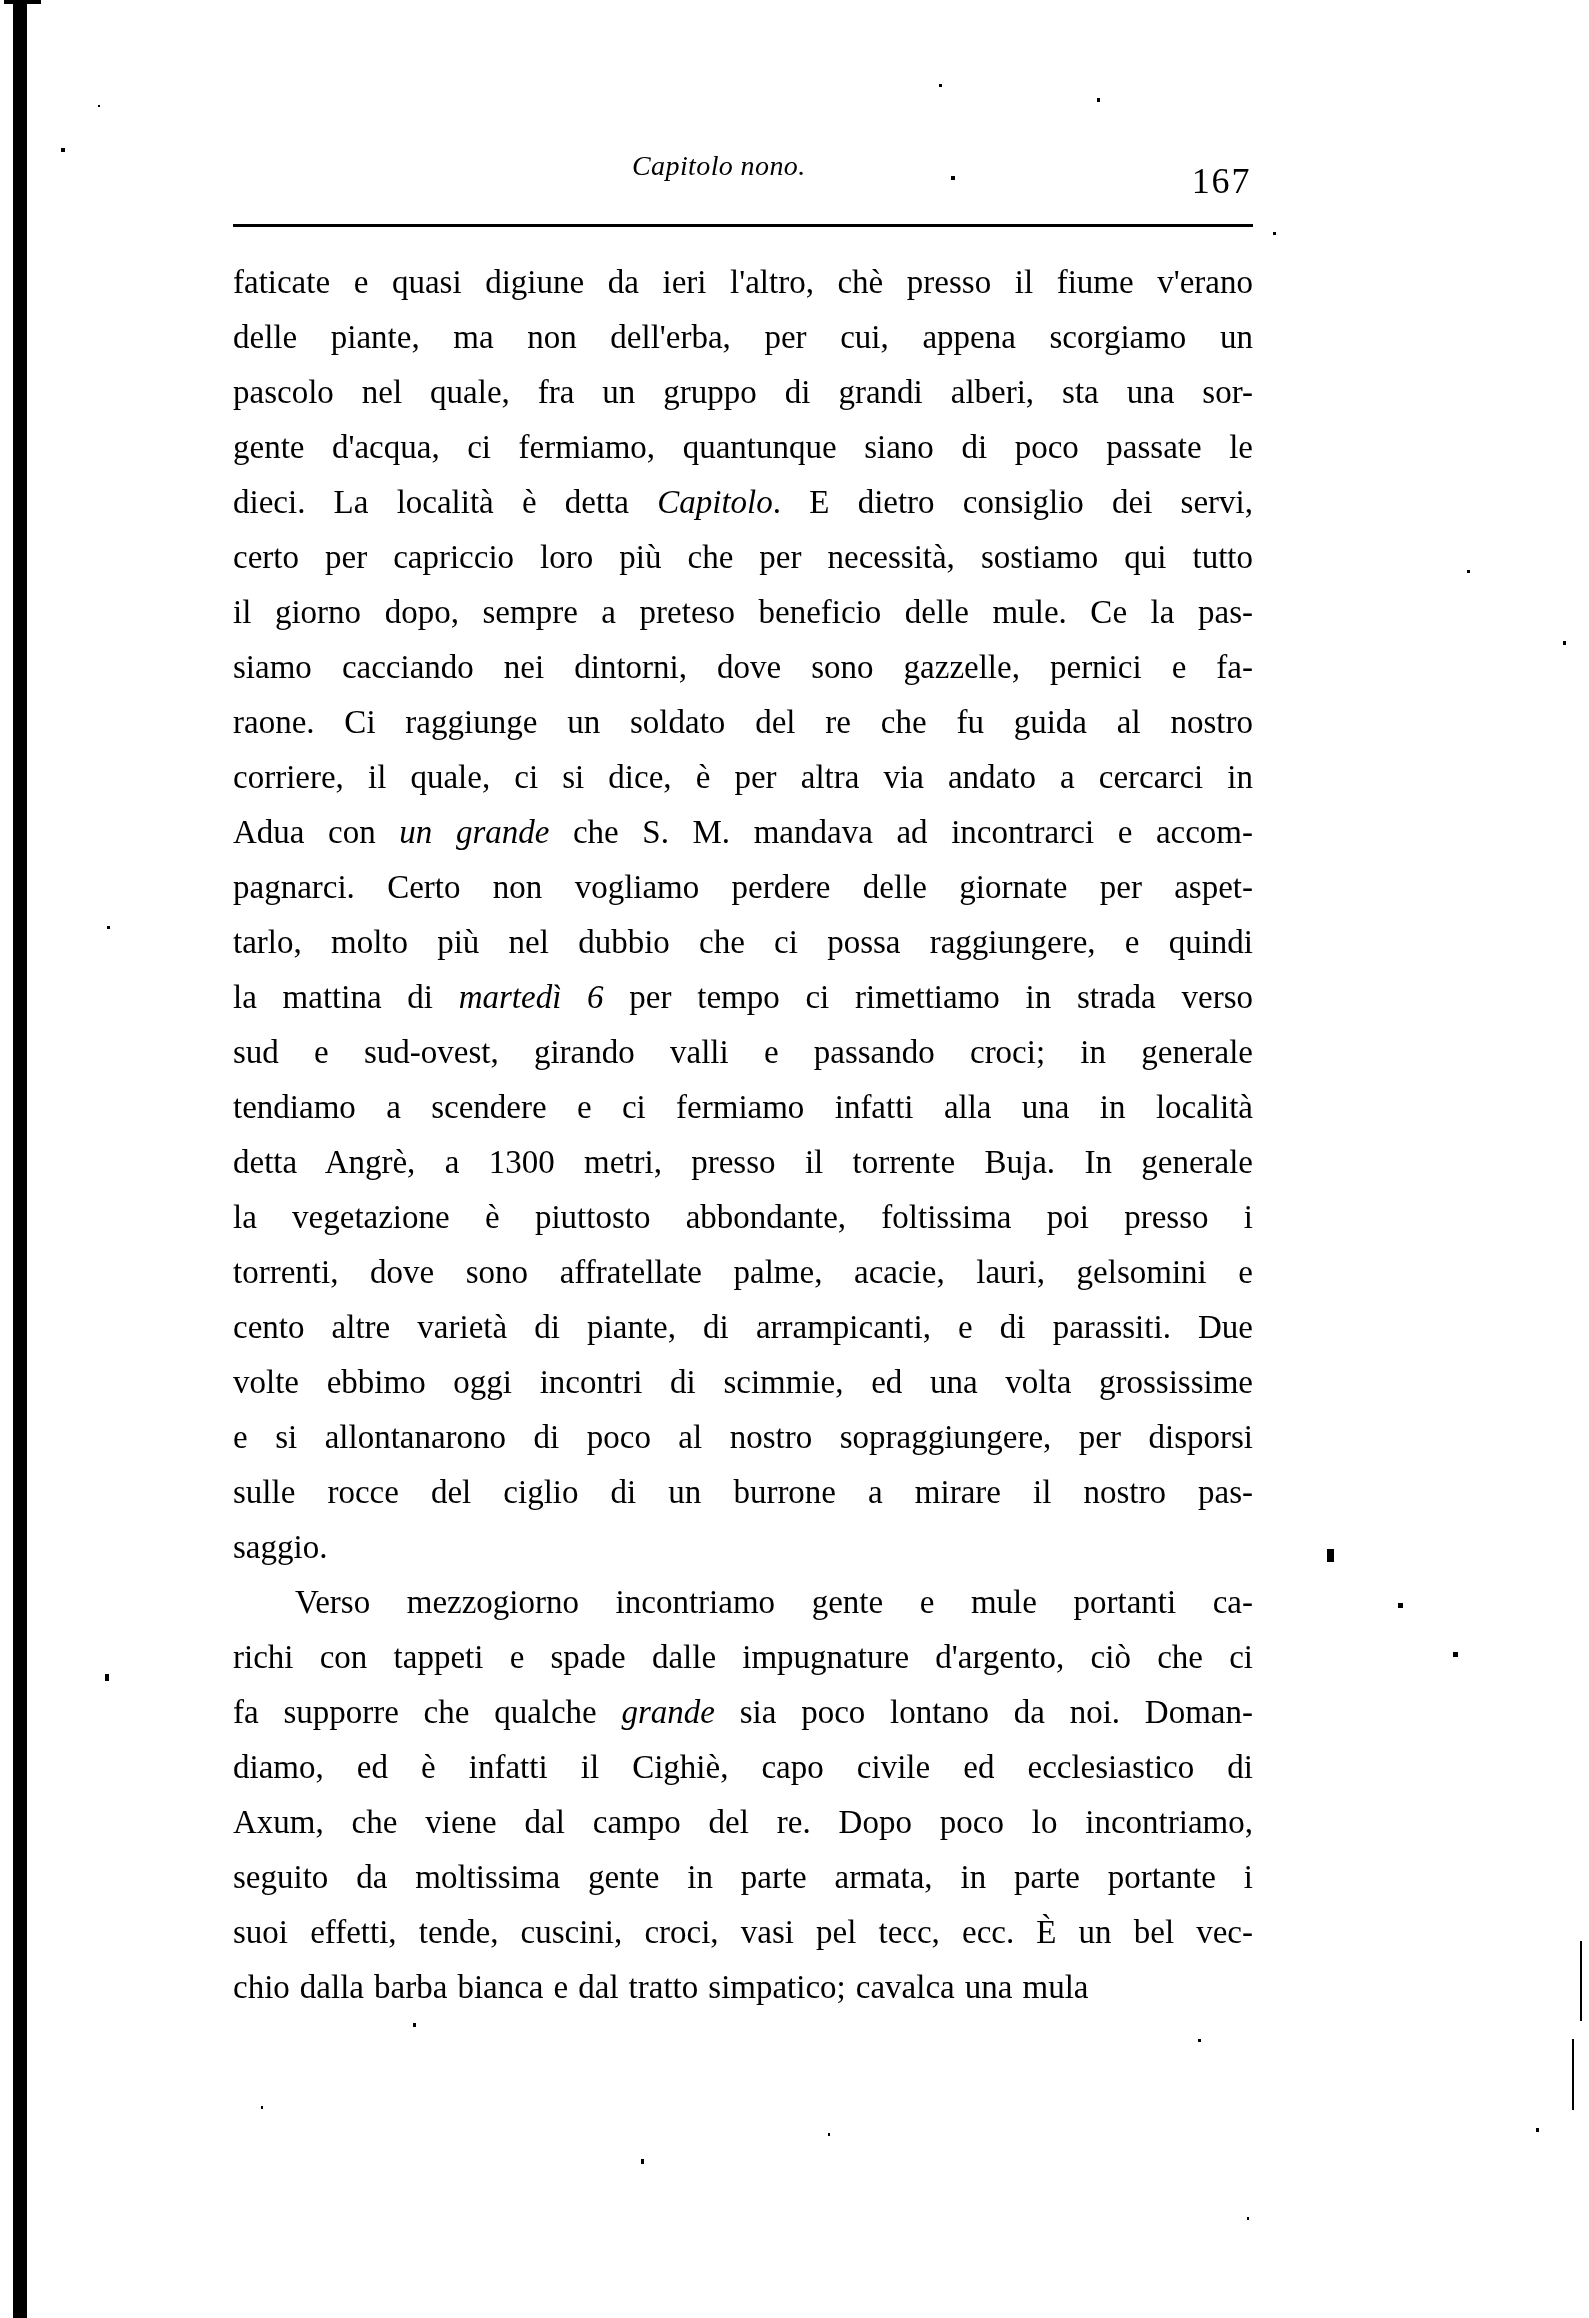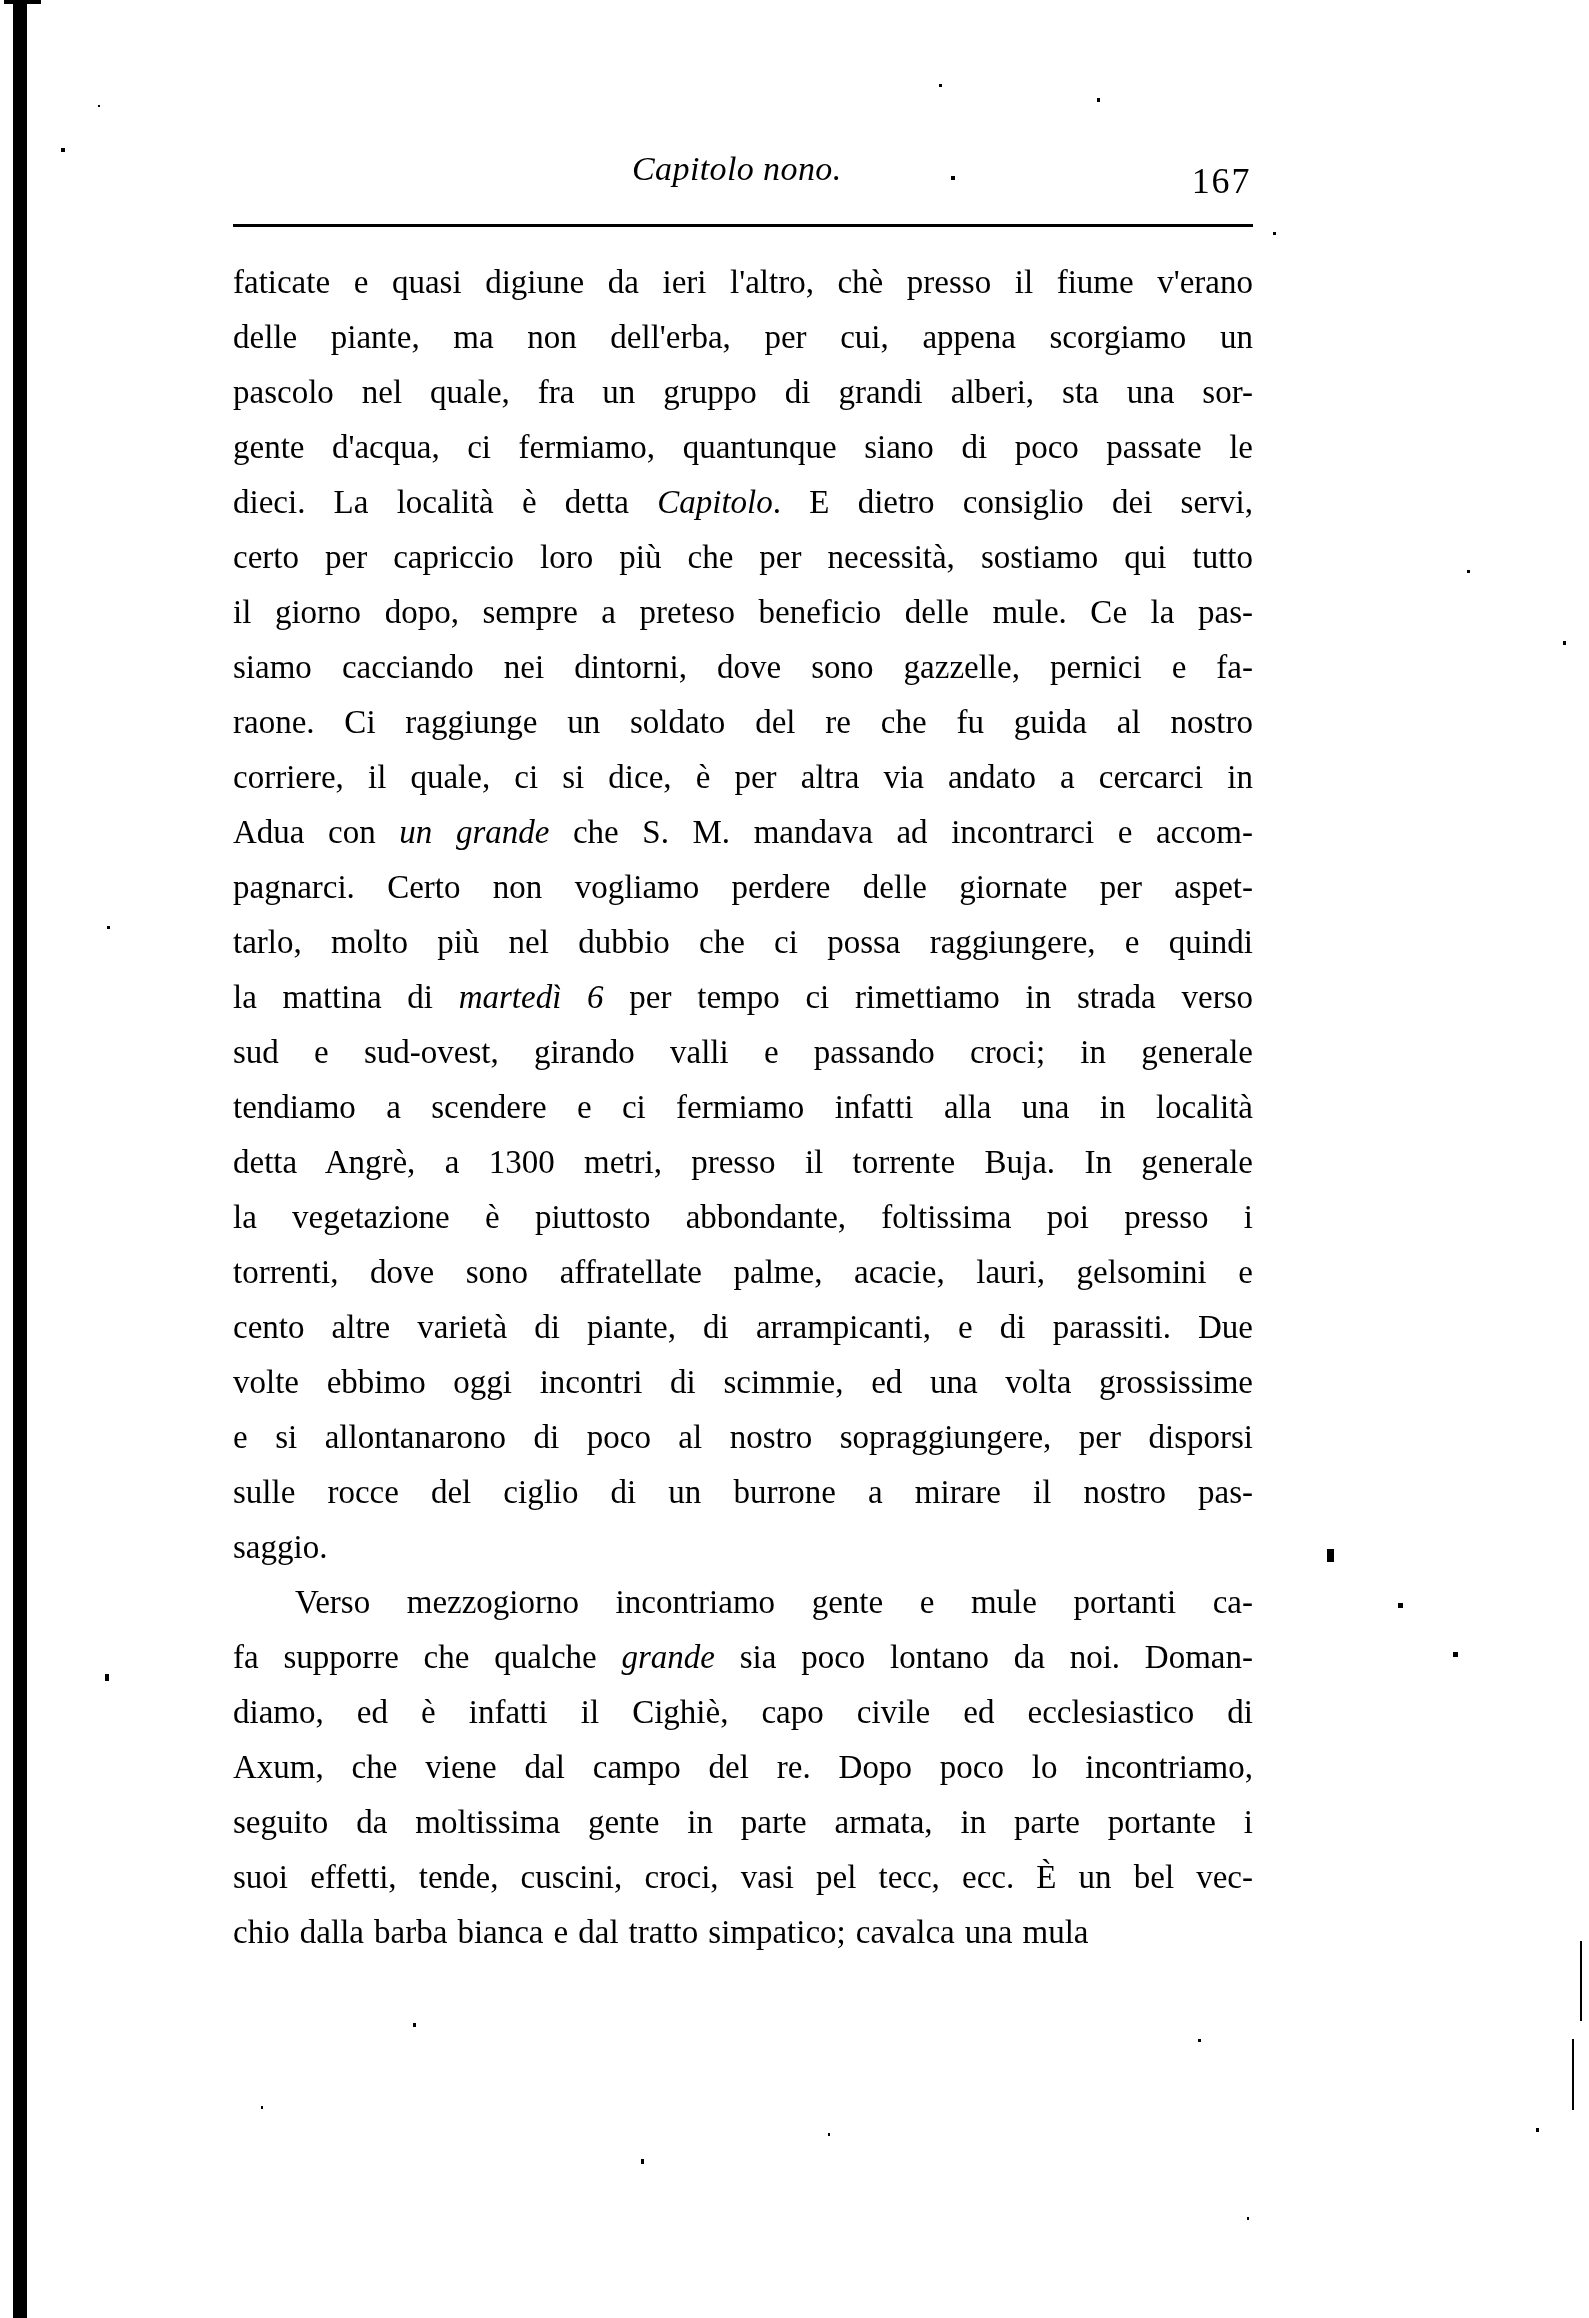--- a/index.html
+++ b/index.html
@@ -42,21 +42,21 @@
       top: 150px;
       left: 0;
       width: 1020px;
       height: 45px;
     }
     .running-title {
       position: absolute;
       left: 399px;
       top: 0;
       font-style: italic;
-      font-size: 34px;
+      font-size: 28px;
       letter-spacing: 0.4px;
     }
     .page-number {
       position: absolute;
       right: 1.8px;
       top: 10px;
       font-size: 36px;
       letter-spacing: 1.8px;
     }
     .head-rule {
@@ -131,20 +131,21 @@
       <span class="line"><span>tendiamo a scendere e ci fermiamo infatti alla una in località</span></span>
       <span class="line"><span>detta Angrè, a 1300 metri, presso il torrente Buja. In generale</span></span>
       <span class="line"><span>la vegetazione è piuttosto abbondante, foltissima poi presso i</span></span>
       <span class="line"><span>torrenti, dove sono affratellate palme, acacie, lauri, gelsomini e</span></span>
       <span class="line"><span>cento altre varietà di piante, di arrampicanti, e di parassiti. Due</span></span>
       <span class="line"><span>volte ebbimo oggi incontri di scimmie, ed una volta grossissime</span></span>
       <span class="line"><span>e si allontanarono di poco al nostro sopraggiungere, per disporsi</span></span>
       <span class="line"><span>sulle rocce del ciglio di un burrone a mirare il nostro pas-</span></span>
       <span class="line last"><span>saggio.</span></span>
       <span class="line indent"><span>Verso mezzogiorno incontriamo gente e mule portanti ca-</span></span>
+      <span class="line"><span>richi con tappeti e spade dalle impugnature d'argento, ciò che ci</span></span>
       <span class="line"><span>fa supporre che qualche </span><span class="it">grande</span><span> sia poco lontano da noi. Doman-</span></span>
       <span class="line"><span>diamo, ed è infatti il Cighiè, capo civile ed ecclesiastico di</span></span>
       <span class="line"><span>Axum, che viene dal campo del re. Dopo poco lo incontriamo,</span></span>
       <span class="line"><span>seguito da moltissima gente in parte armata, in parte portante i</span></span>
       <span class="line"><span>suoi effetti, tende, cuscini, croci, vasi pel tecc, ecc. È un bel vec-</span></span>
       <span class="line last"><span>chio dalla barba bianca e dal tratto simpatico; cavalca una mula</span></span>
     </div>
 </div>
 
 <div class="speck" style="left:61px;top:148px;width:3.6px;height:3.6px;"></div>

